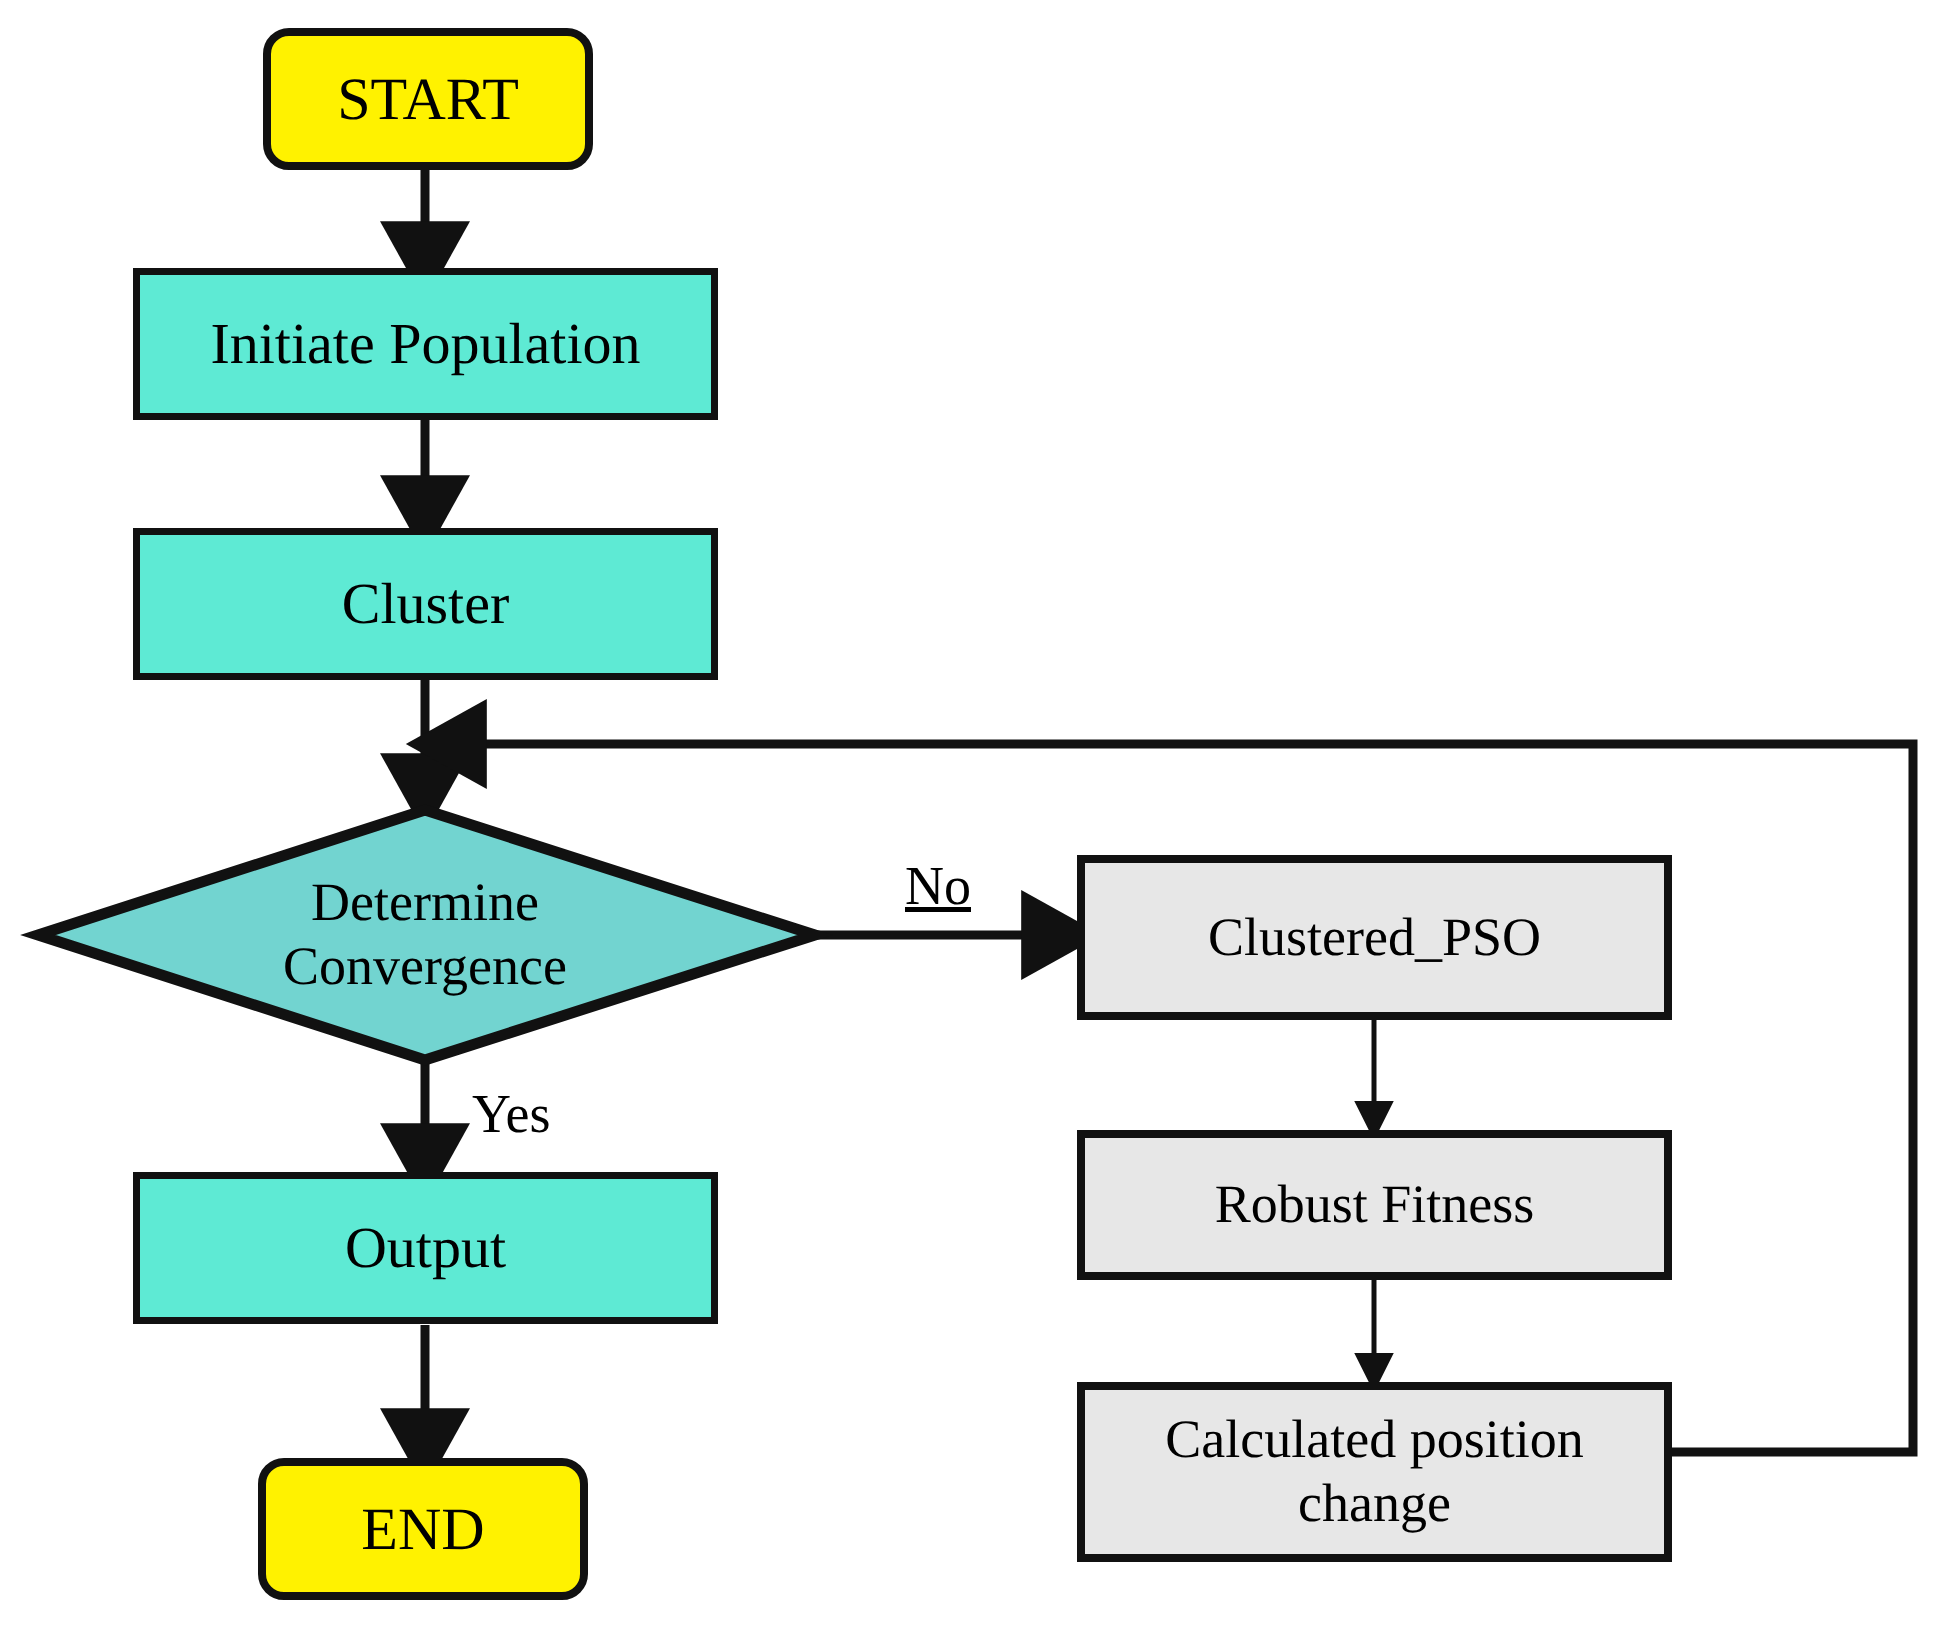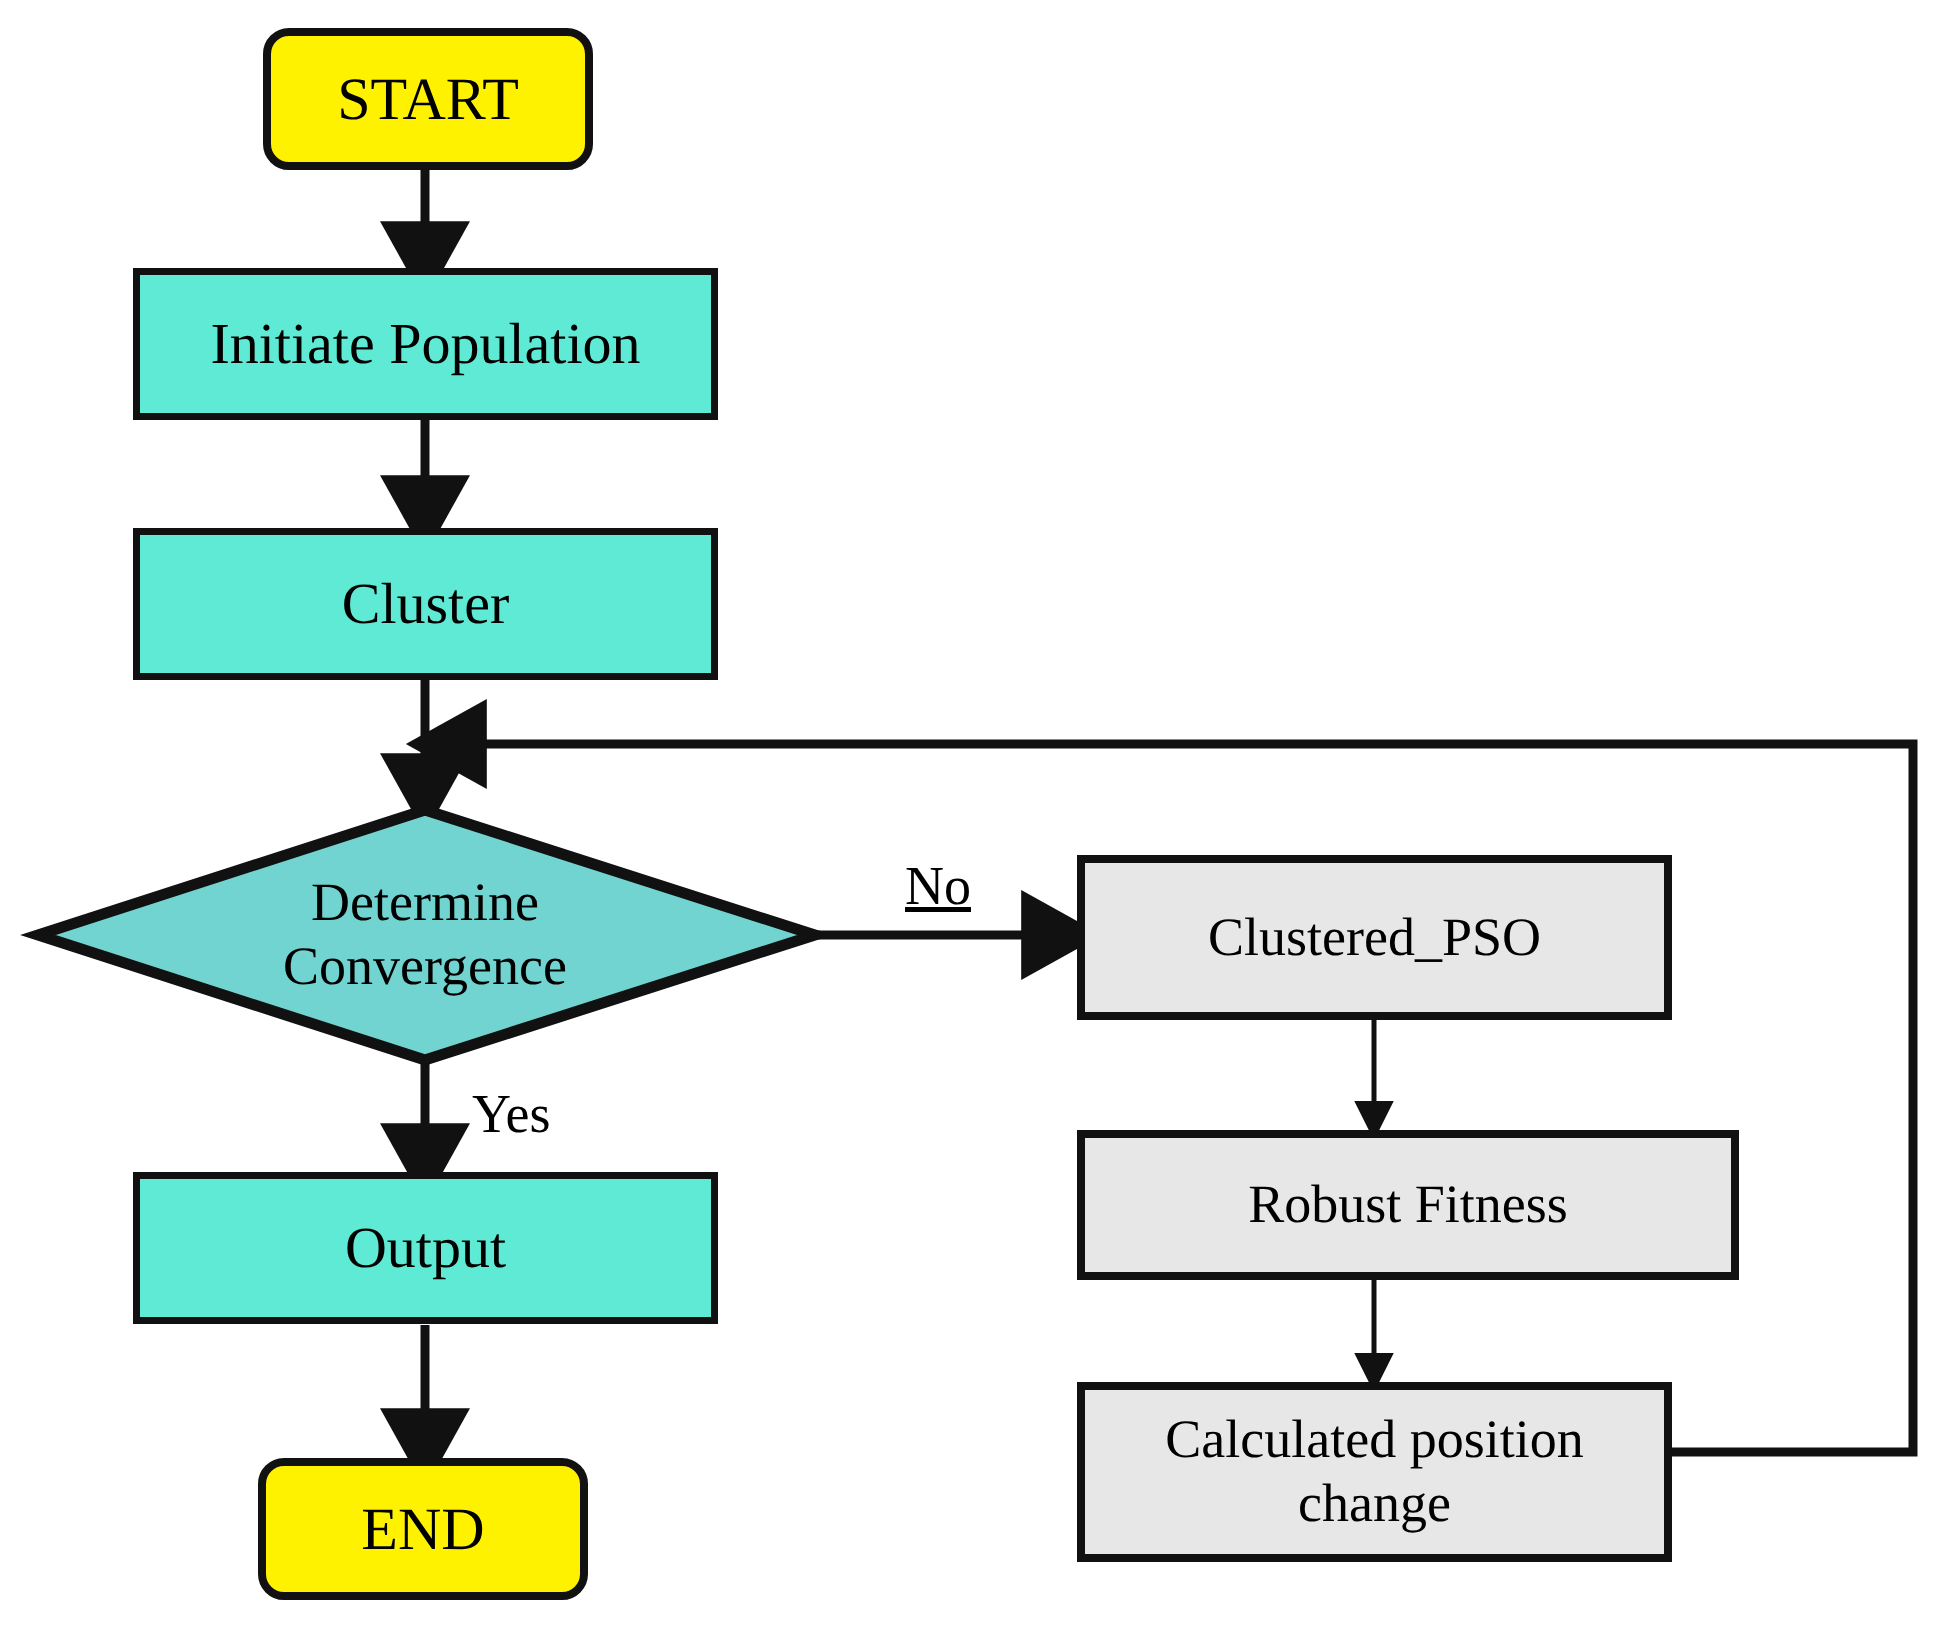--- a/index.html
+++ b/index.html
@@ -137,21 +137,21 @@
   </div>
 
   <div class="node terminator" style="left:258px; top:1458px; width:330px; height:142px;">
     <span class="node-label">END</span>
   </div>
 
   <div class="node process-gray" style="left:1077px; top:855px; width:595px; height:165px;">
     <span class="node-label">Clustered_PSO</span>
   </div>
 
-  <div class="node process-gray" style="left:1077px; top:1130px; width:662px; height:150px;">
+  <div class="node process-gray" style="left:1077px; top:1130px; width:595px; height:150px;">
     <span class="node-label">Robust Fitness</span>
   </div>
 
   <div class="node process-gray" style="left:1077px; top:1382px; width:595px; height:180px;">
     <span class="node-label">Calculated position
 change</span>
   </div>
 
   <div class="edge-label" style="left:905px; top:855px;text-decoration:underline;">
     <span>No</span>

